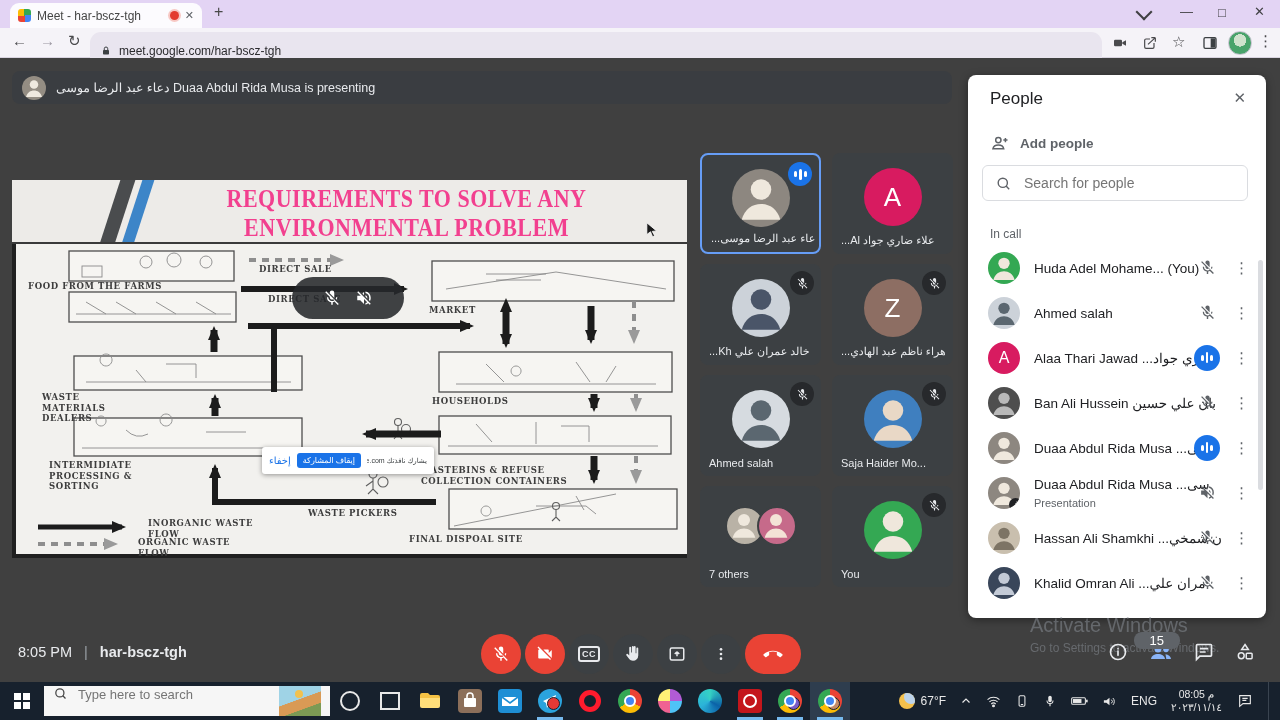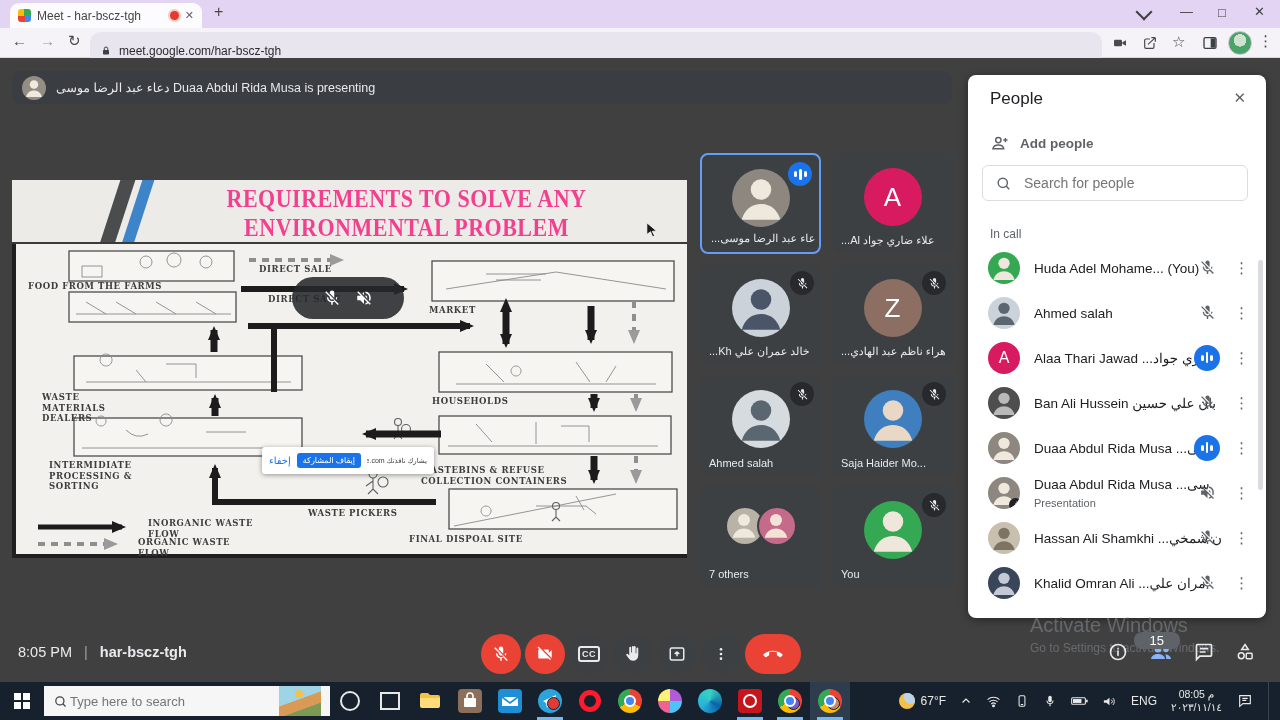--- a/index.html
+++ b/index.html
@@ -88,21 +88,21 @@
   .peopleic{position:relative;color:#8ab4f8;}
   .badge15{position:absolute;top:-8px;right:-7px;background:#5f6368;color:#fff;font-size:13px;border-radius:8px;padding:1px 16px;}
   #watermark{position:absolute;left:1030px;top:556px;color:#8d939b;opacity:.5;pointer-events:none;}
   #watermark .w1{font-size:20px;}
   #watermark .w2{font-size:12px;margin-top:4px;}
   
   #taskbar{position:absolute;left:0;top:682px;width:1280px;height:38px;background:#17212d;display:flex;align-items:center;}
   .startbtn{width:44px;height:38px;display:flex;align-items:center;justify-content:center;}
   .win-logo{display:grid;grid-template-columns:7px 7px;grid-template-rows:7px 7px;gap:1.5px;}
   .win-logo i{background:#fefefe;display:block;}
-  #tsearch{width:286px;height:30px;background:#f6f6f6;display:flex;align-items:center;padding:0 9px;box-sizing:border-box;color:#444;position:relative;}
+  #tsearch{width:286px;height:30px;background:#f6f6f6;display:flex;align-items:flex-start;gap:8px;padding:0 9px;box-sizing:border-box;color:#444;position:relative;}
   #tsearch input{border:none;outline:none;background:transparent;font-size:13px;color:#333;flex:1;font-family:"Liberation Sans",sans-serif;}
   #hl-img{width:42px;height:30px;flex:none;background:linear-gradient(160deg,#9fd3e6 0 45%,#d99a55 46% 70%,#7c9a54 71% 100%);position:relative;}
   #hl-img:after{content:"";position:absolute;left:16px;top:4px;width:8px;height:8px;border-radius:50%;background:#f2c14e;}
   .tbtn{width:40px;height:38px;display:flex;align-items:center;justify-content:center;color:#e8e8e8;position:relative;}
   .underline:after{content:"";position:absolute;left:7px;bottom:0;width:26px;height:3px;background:#76b9ed;}
   .tbtn.activeapp{background:#2e3d4e;}
   .appic{width:24px;height:24px;border-radius:4px;position:relative;}
   .chromeic{width:24px;height:24px;border-radius:50%;background:conic-gradient(#ea4335 0 33%,#fbbc05 0 66%,#34a853 0);position:relative;}
   .chromeic:after{content:"";position:absolute;left:6px;top:6px;width:12px;height:12px;border-radius:50%;background:#4285f4;border:2px solid #fff;box-sizing:border-box;}
   .minibadge{position:absolute;right:2px;bottom:3px;width:11px;height:11px;border-radius:50%;border:1px solid #17212d;}

